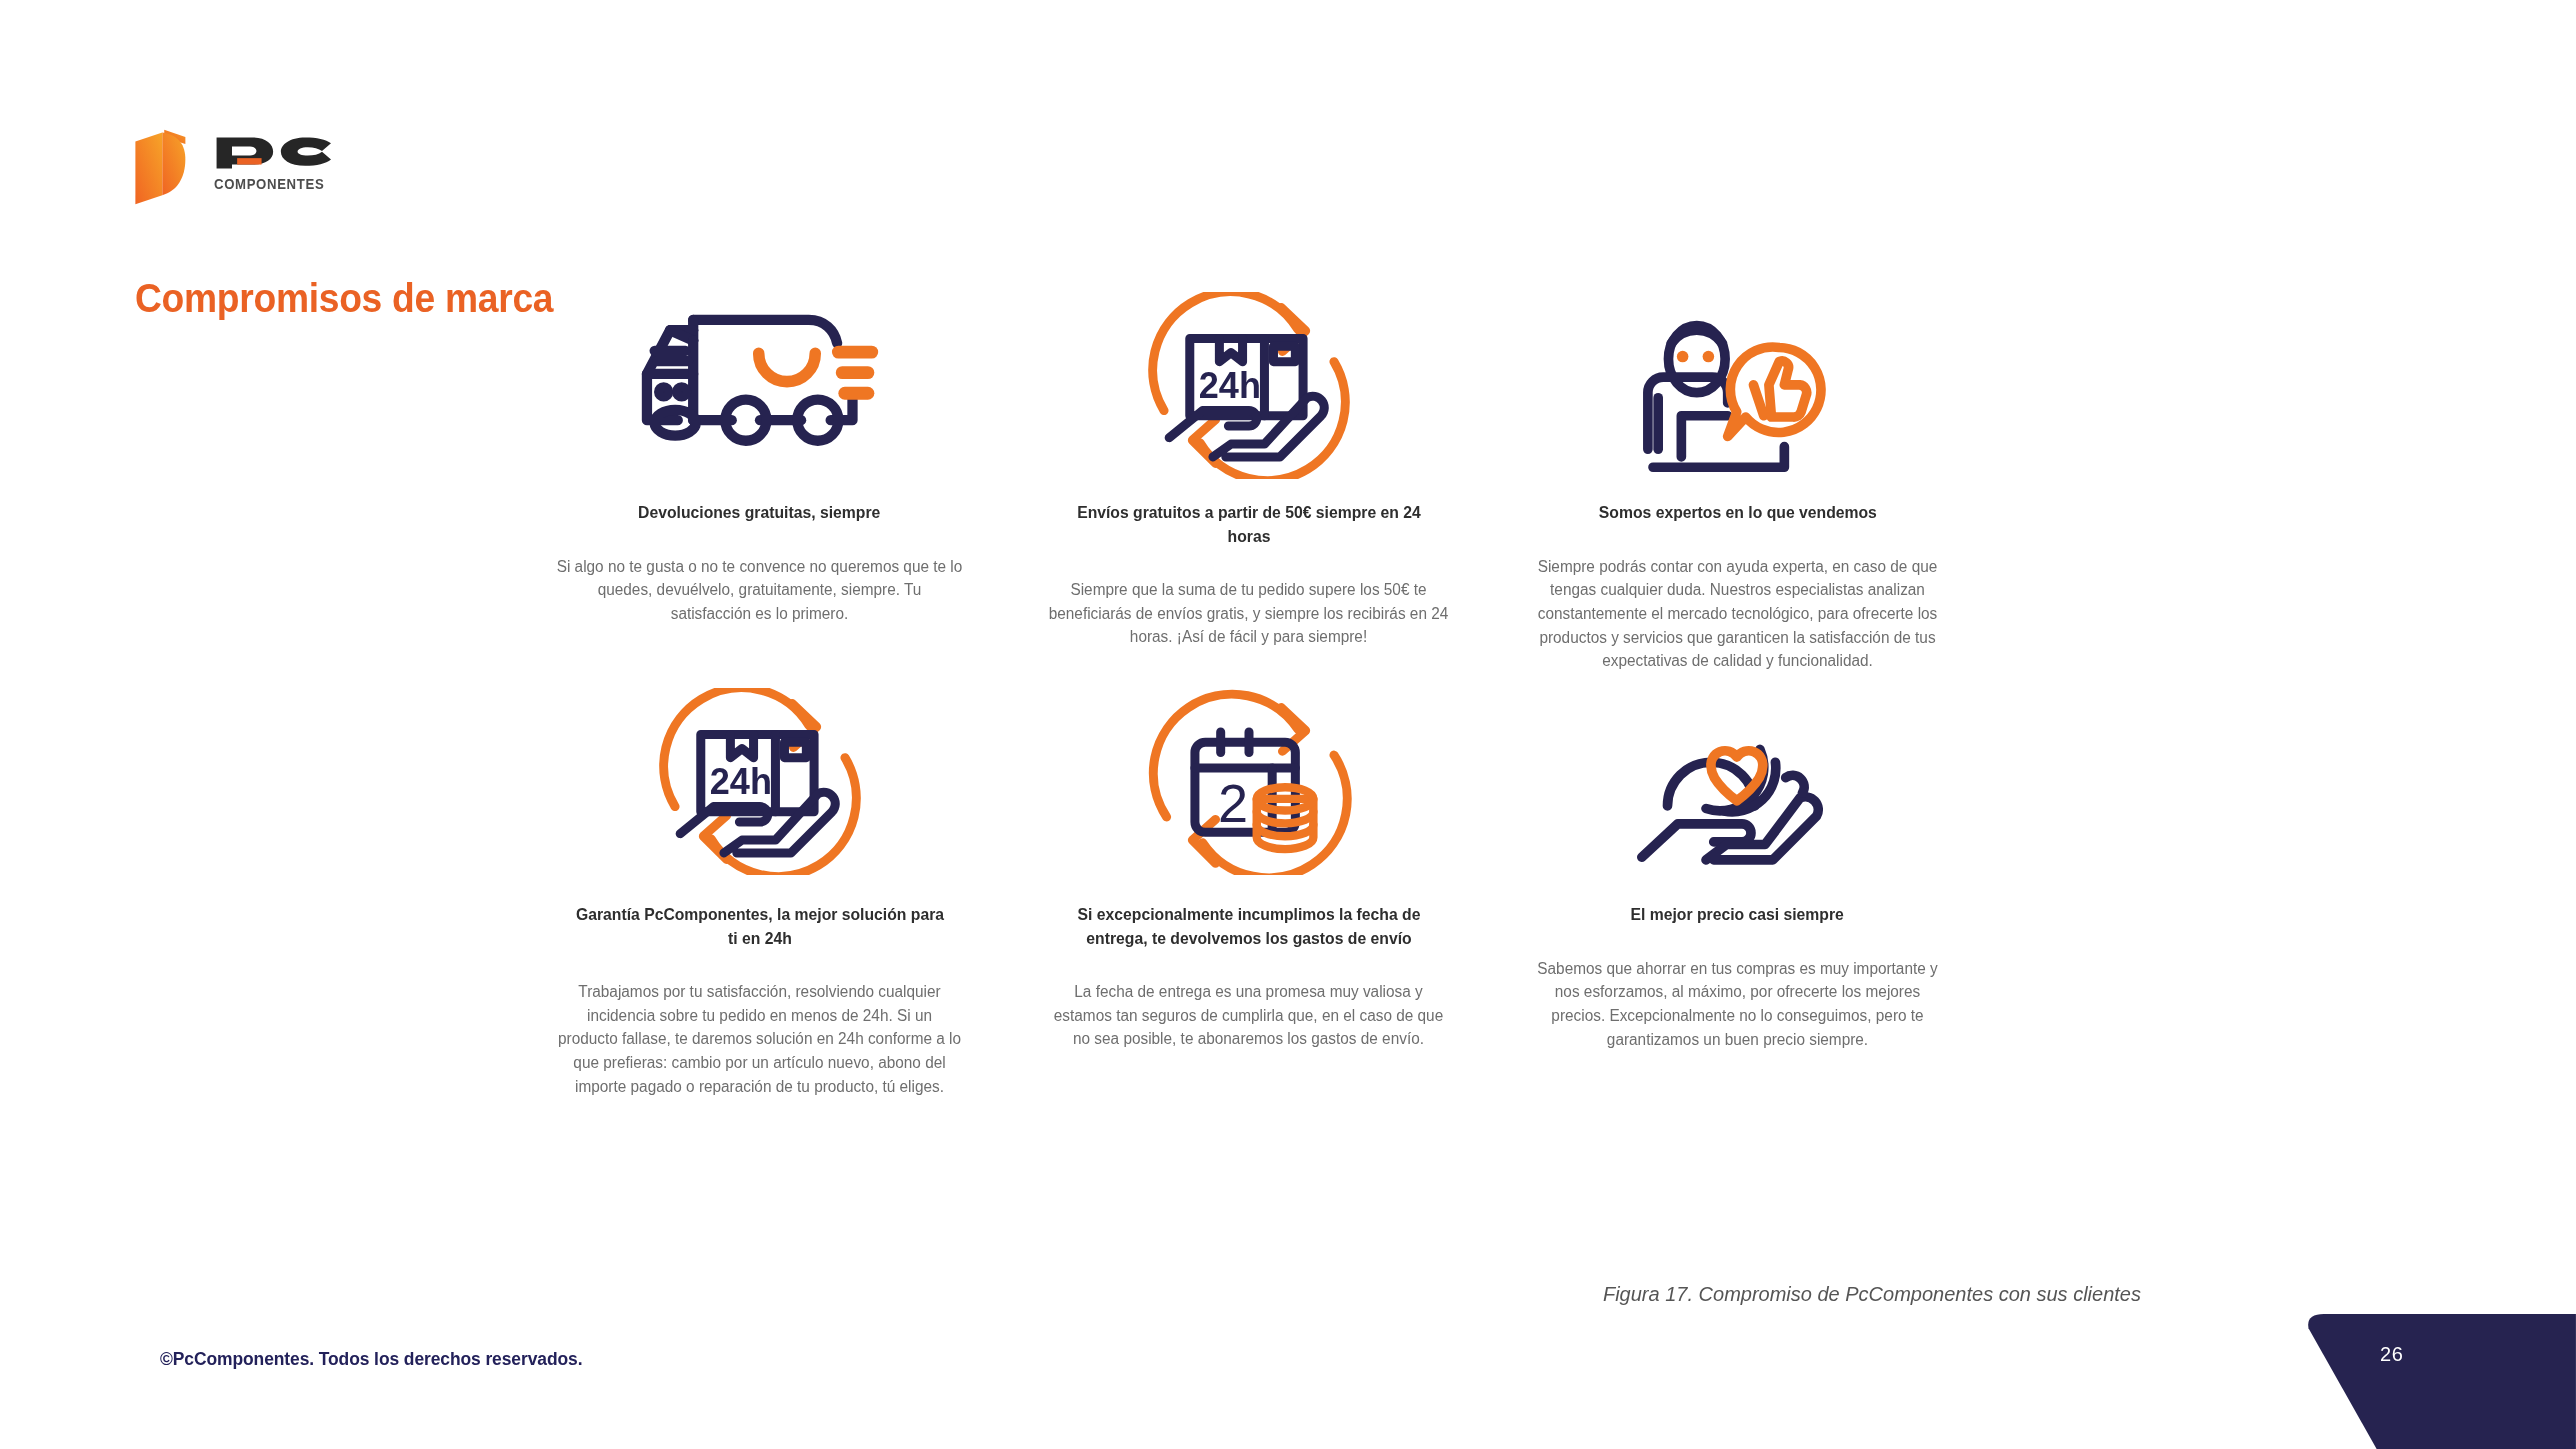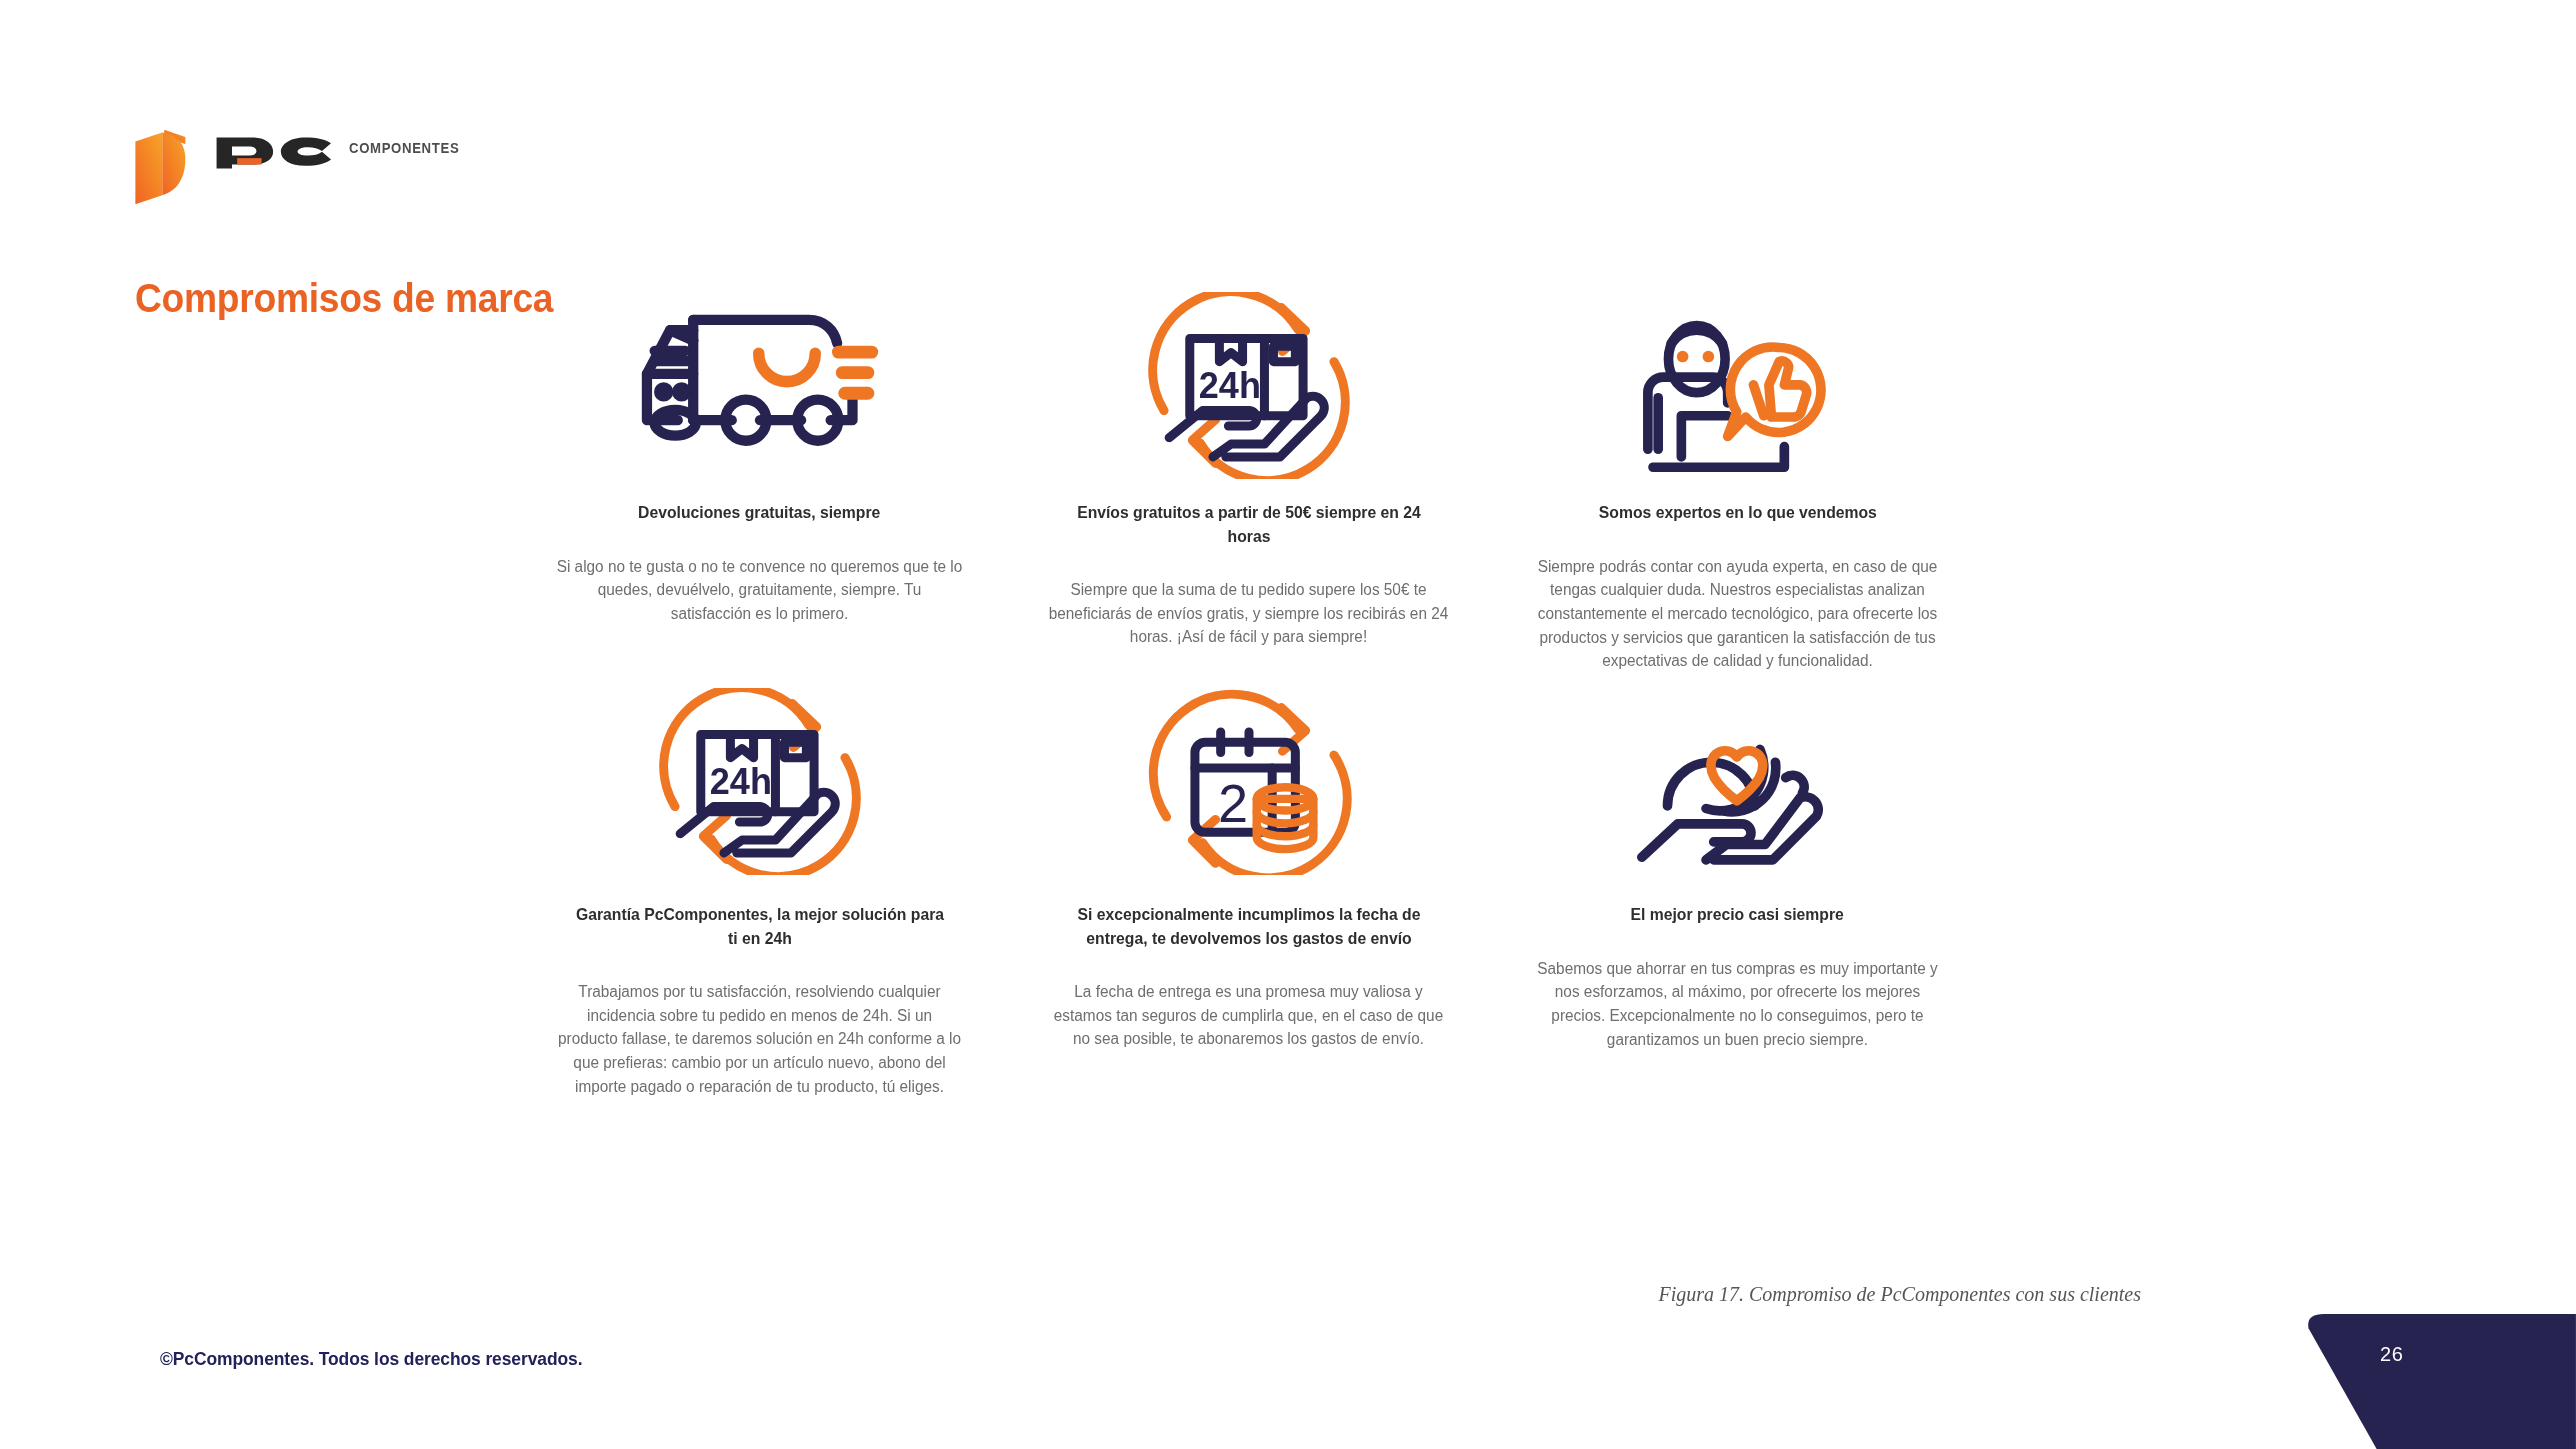--- a/index.html
+++ b/index.html
@@ -25,21 +25,21 @@
   
   .logo {
     position: absolute;
     left: 134px;
     top: 126px;
     display: flex;
     align-items: flex-start;
     gap: 16.7px;
   }
   .logo-mark { width: 63px; height: 82px; display: block; }
-  .logo-words { display: flex; margin-top: 9px; }
+  .logo-words { display: flex; flex-direction: column; margin-top: 9px; }
   .logo-pc { width: 135px; height: 36px; display: block; }
   .logo-sub {
     font-family: "Liberation Sans", sans-serif;
     font-size: 14px;
     font-weight: 700;
     letter-spacing: 0.7px;
     color: #4d4d4d;
     margin-top: 4.5px;
     transform: scaleX(0.94);
     transform-origin: left center;
@@ -106,21 +106,21 @@
     margin-top: 30px;
     transform: scaleX(0.96);
   }
   .row2 .card-icon { height: 206px; }
 
   
   .figure-caption {
     position: absolute;
     right: 435px;
     top: 1283px;
-    font-family: Liberation Serif, serif;
+    font-family: Liberation Sans, sans-serif;
     font-style: italic;
     font-size: 20px;
     color: #555555;
     white-space: nowrap;
   }
 
   
   .footer-copy {
     position: absolute;
     left: 160px;

